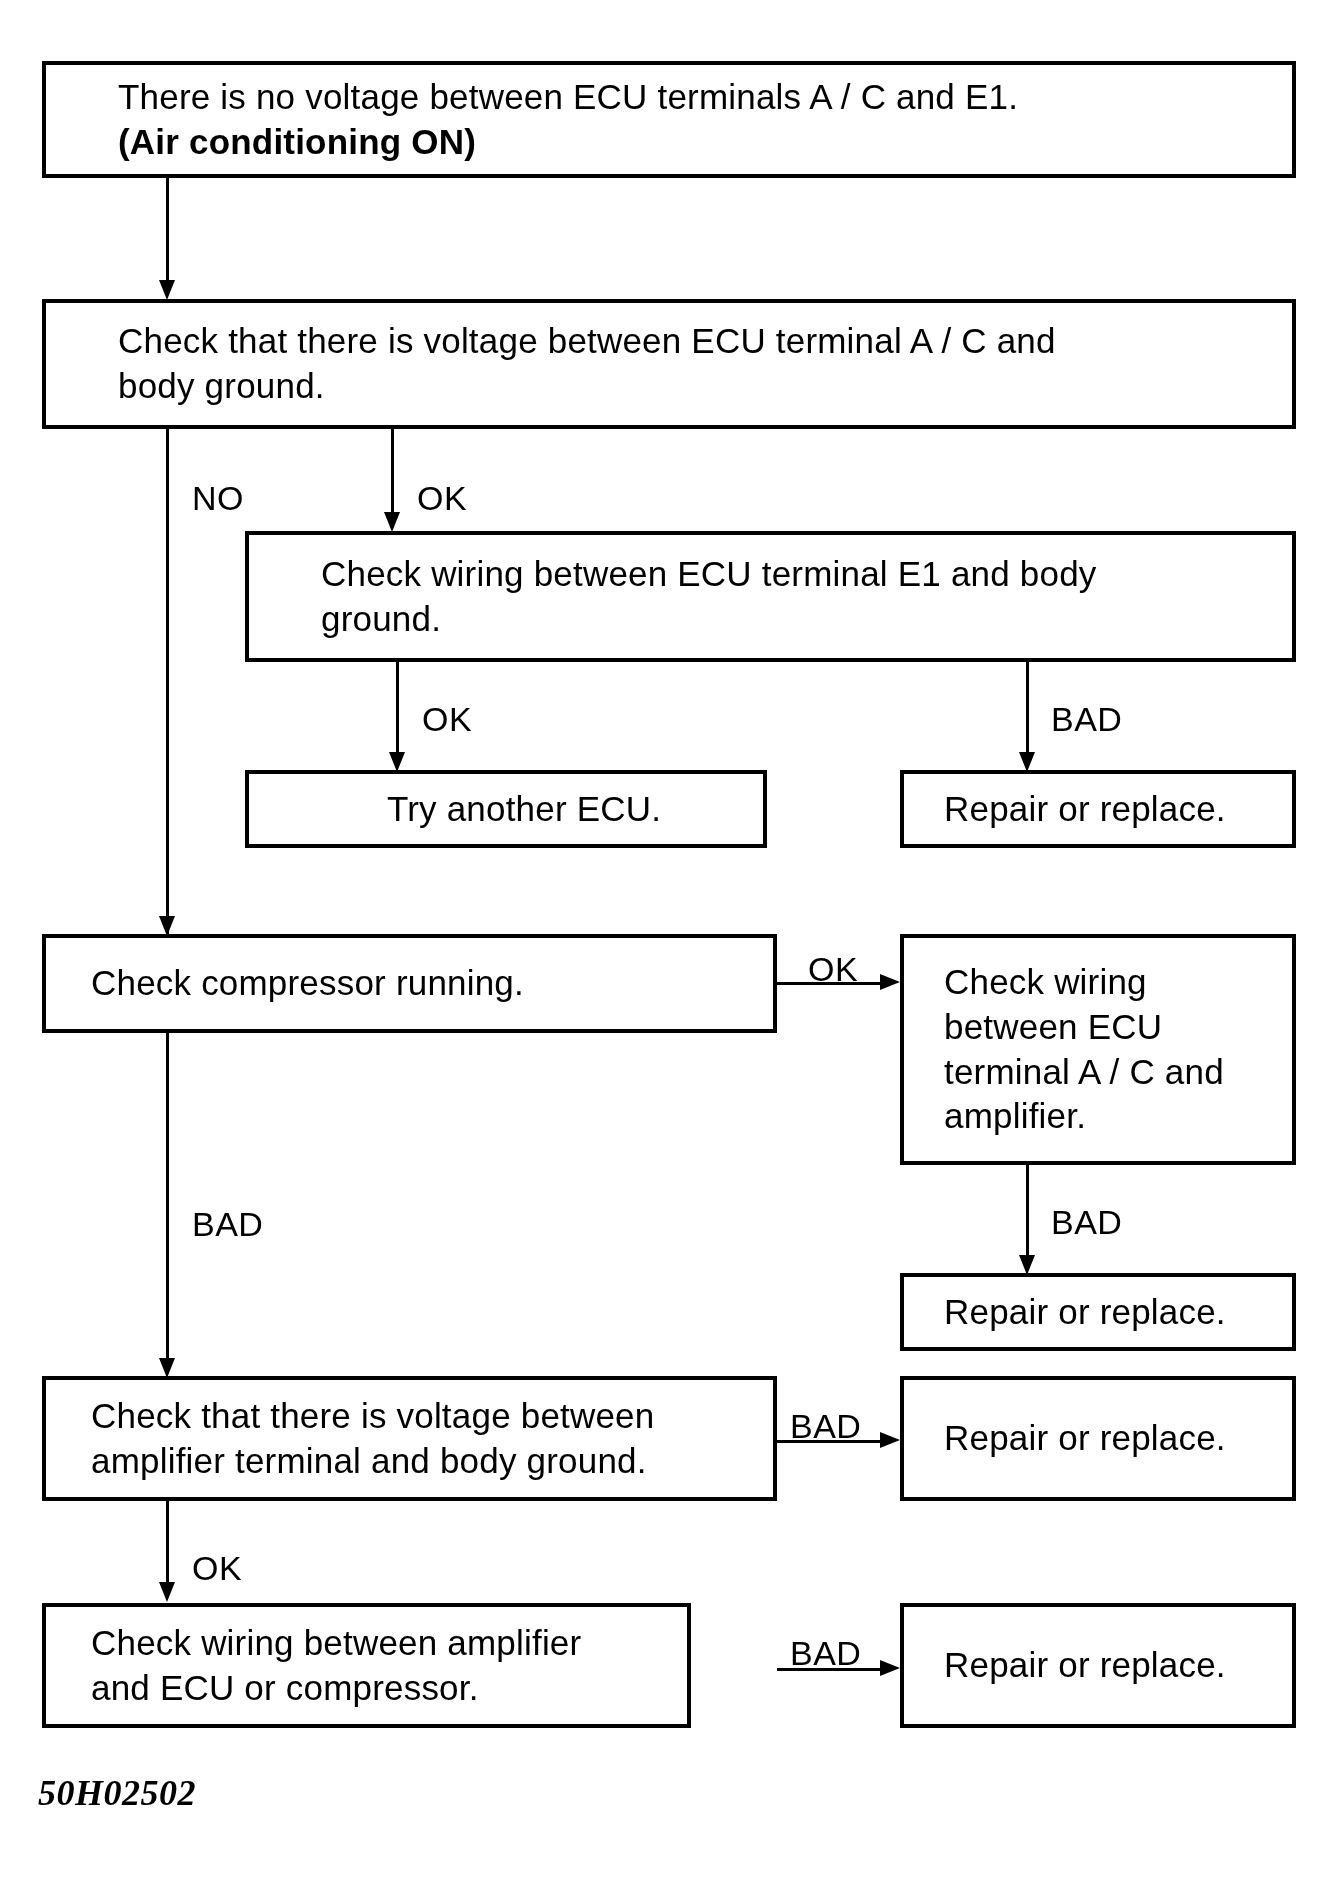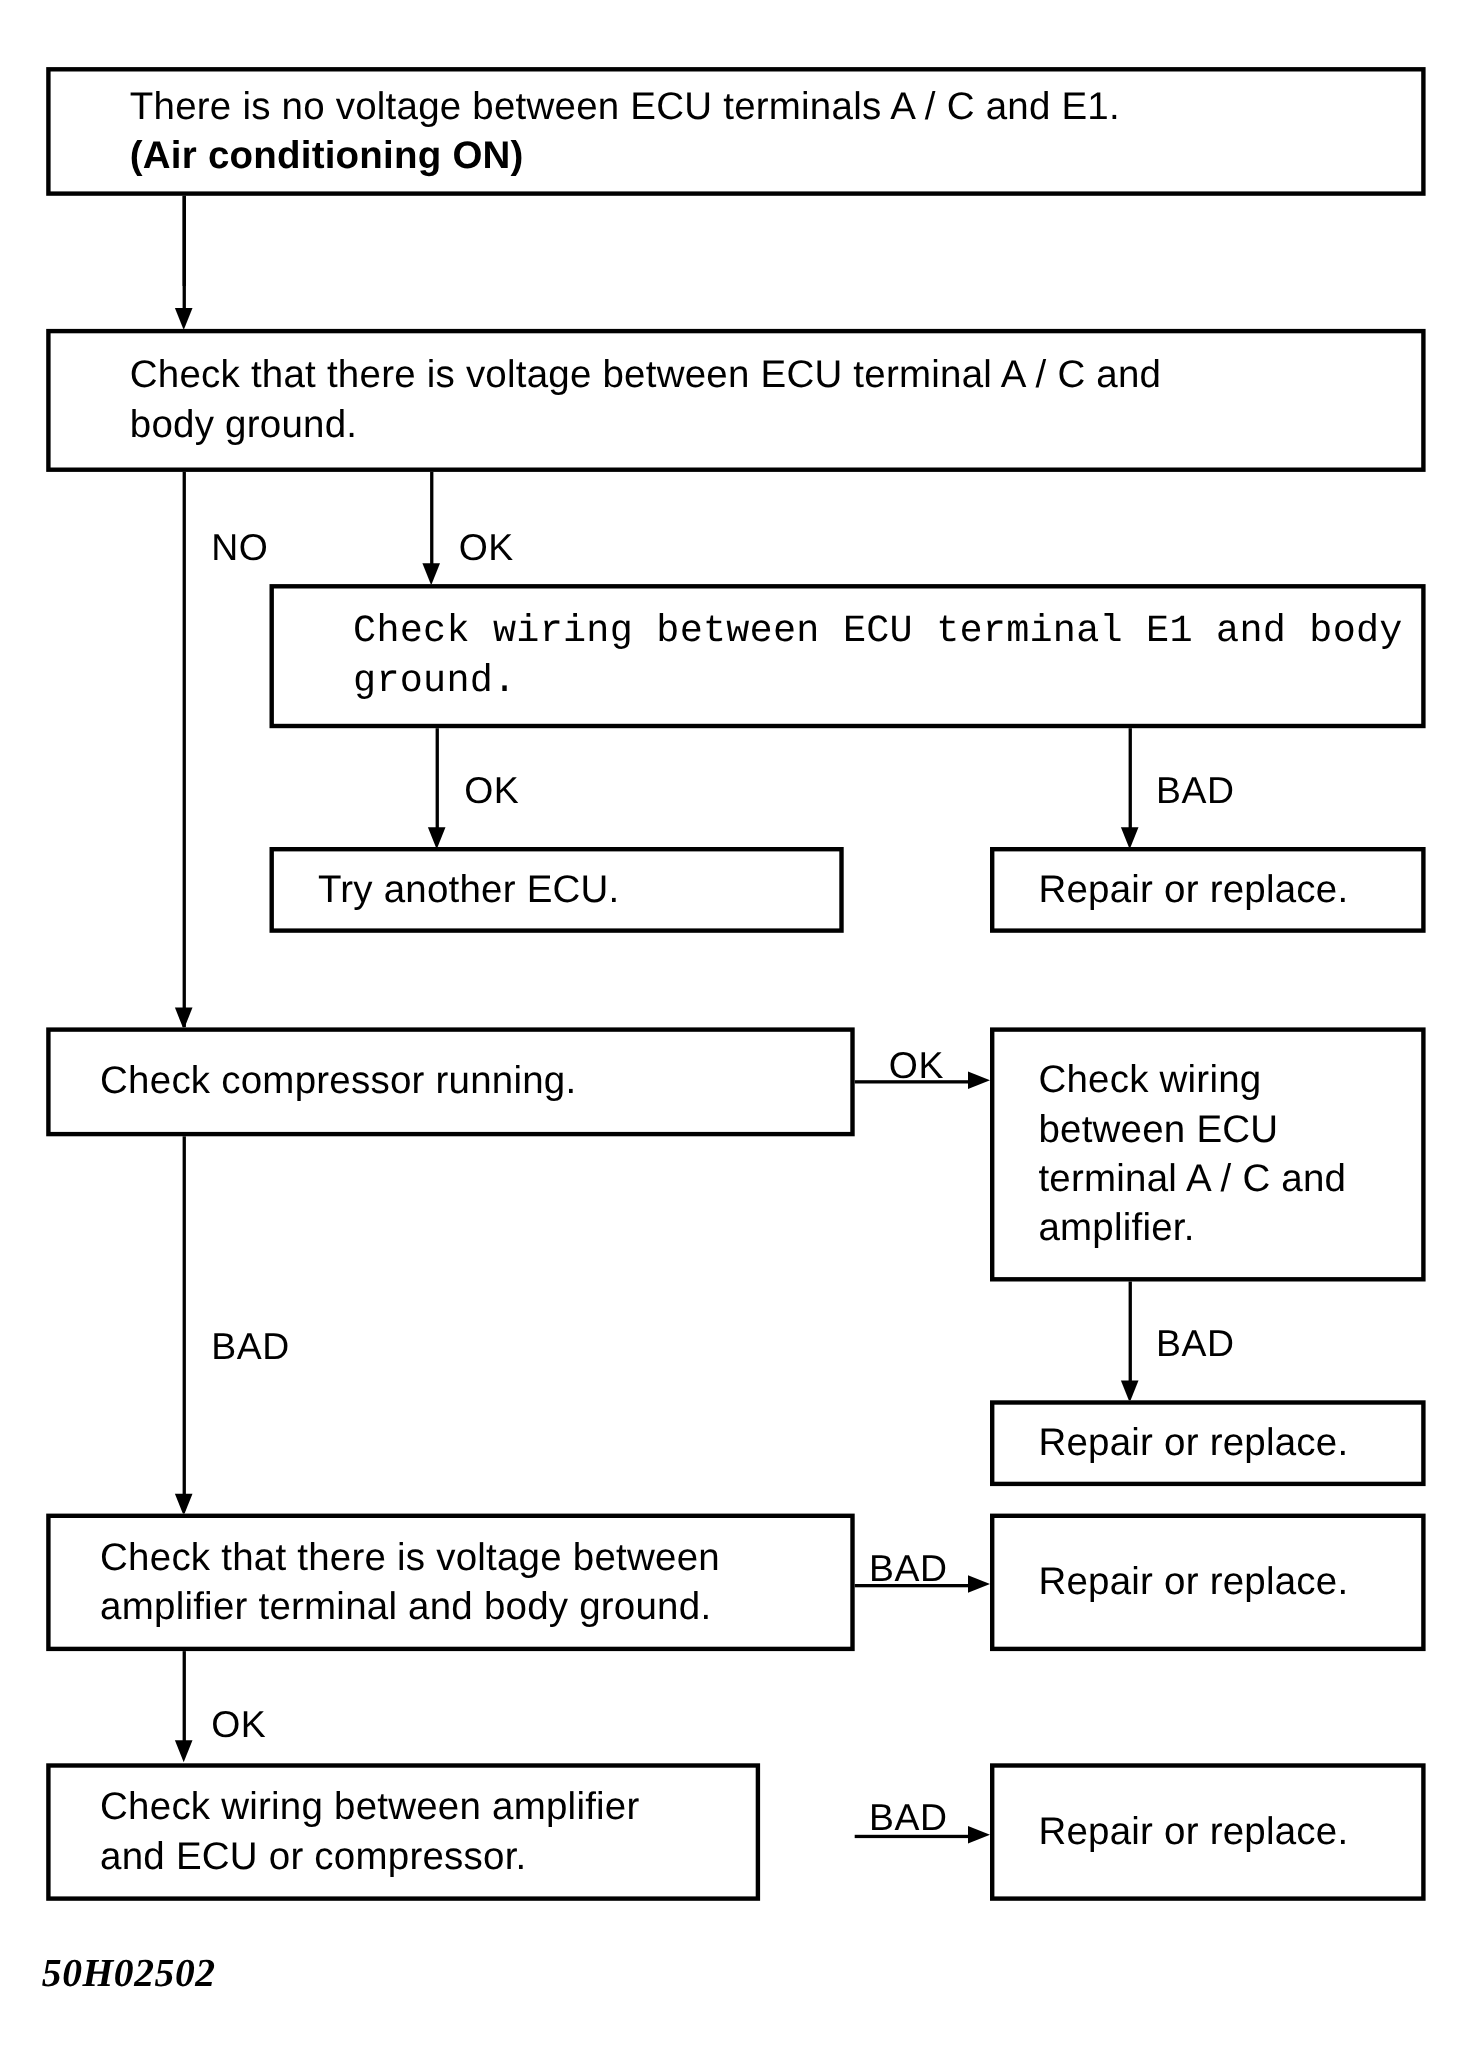--- a/index.html
+++ b/index.html
@@ -100,34 +100,34 @@
   </div>
 
   <div class="vline" style="left:166px; top:429px; height:505px;"></div>
   <div class="arrow-down" style="left:159px; top:916px;"></div>
   <div class="edge-label" style="left:192px; top:455px;">NO</div>
 
   <div class="vline" style="left:391px; top:429px; height:85px;"></div>
   <div class="arrow-down" style="left:384px; top:512px;"></div>
   <div class="edge-label" style="left:417px; top:455px;">OK</div>
 
-  <div class="box center-ind" style="left:245px; top:531px; width:1051px; height:131px;font-family:Liberation Mono, monospace;">
+  <div class="box center-ind" style="left:245px; top:531px; width:1051px; height:131px;">
     <span class="ln ln1">Check wiring between ECU terminal E1 and body</span>
     <span class="ln ln2">ground.</span>
   </div>
 
   <div class="vline" style="left:396px; top:662px; height:95px;"></div>
   <div class="arrow-down" style="left:389px; top:752px;"></div>
   <div class="edge-label" style="left:422px; top:676px;">OK</div>
 
   <div class="vline" style="left:1026px; top:662px; height:95px;"></div>
   <div class="arrow-down" style="left:1019px; top:752px;"></div>
   <div class="edge-label" style="left:1051px; top:676px;">BAD</div>
 
-  <div class="box center-ind" style="left:245px; top:770px; width:522px; height:78px; padding-left:40px;">
+  <div class="box center-ind" style="left:245px; top:770px; width:522px; height:78px; padding-left:40px;align-items:center;">
     <span class="ln ln1">Try another ECU.</span>
   </div>
 
   <div class="box" style="left:900px; top:770px; width:396px; height:78px; padding-left:40px;">
     <span class="ln ln1">Repair or replace.</span>
   </div>
 
   <div class="box" style="left:42px; top:934px; width:735px; height:99px; padding-left:45px;">
     <span class="ln ln1">Check compressor running.</span>
   </div>

